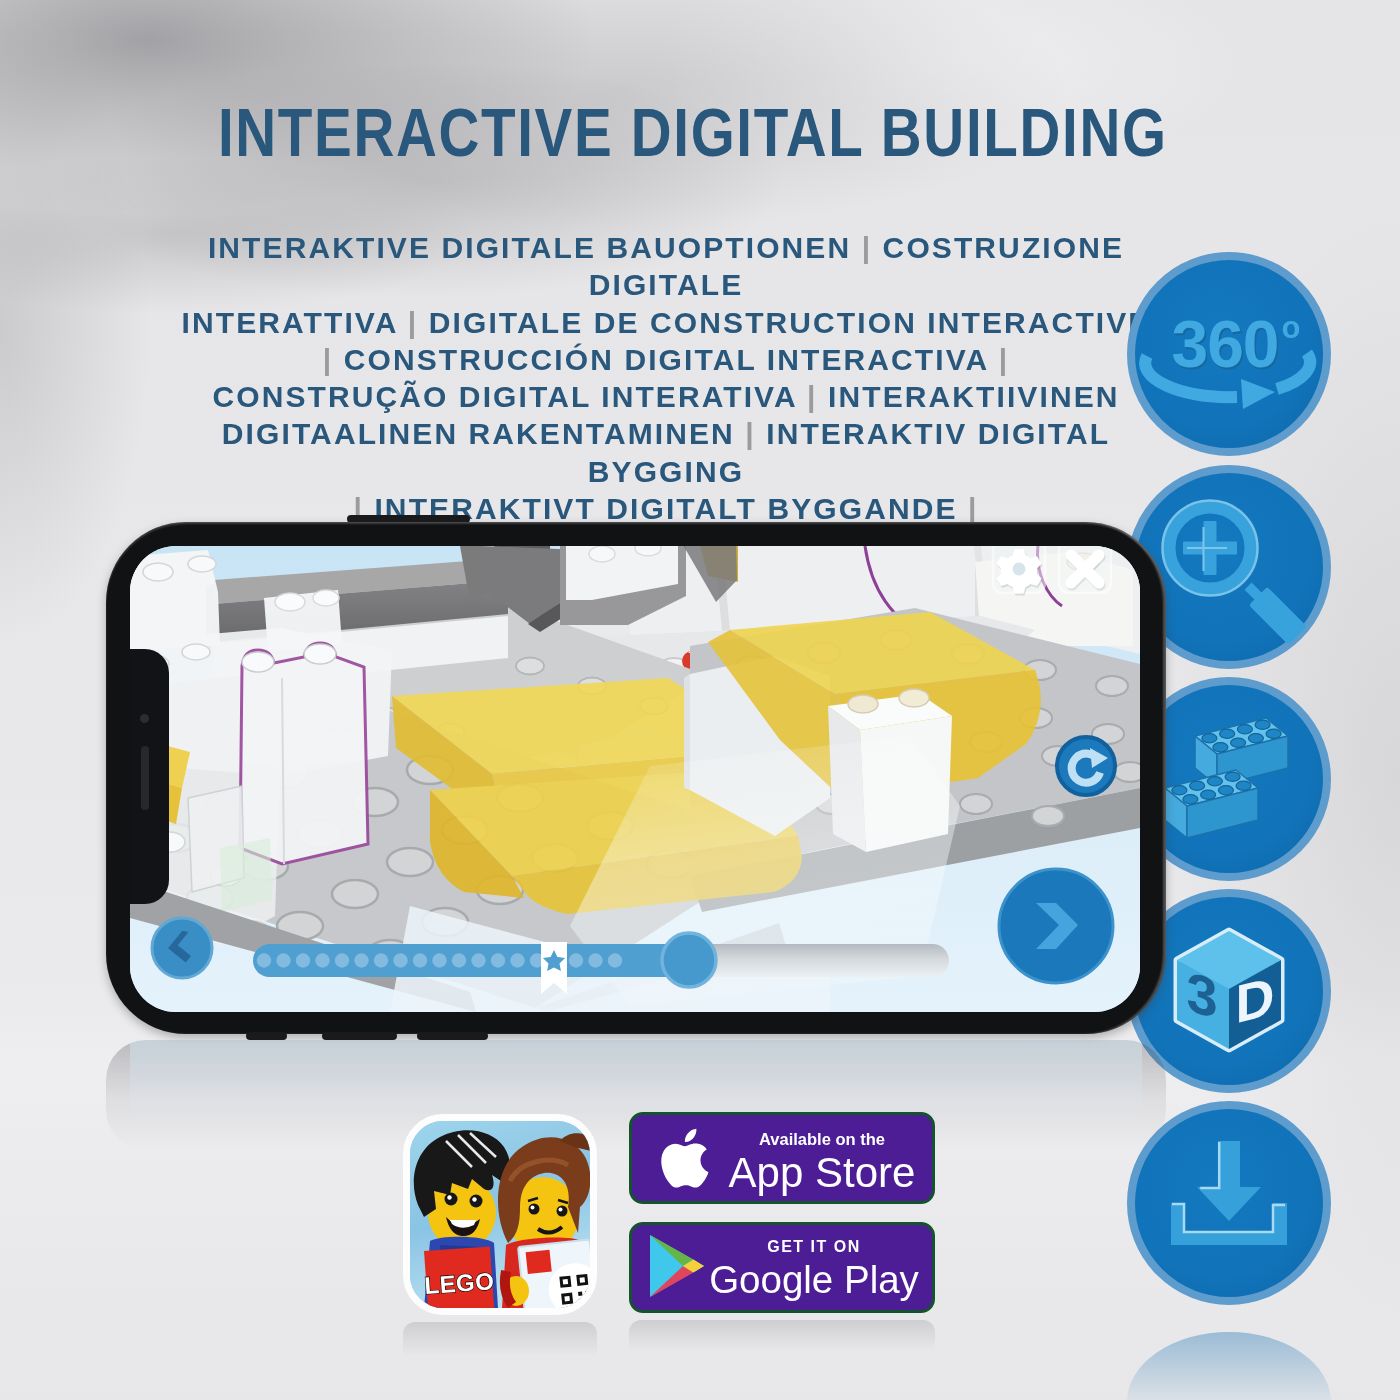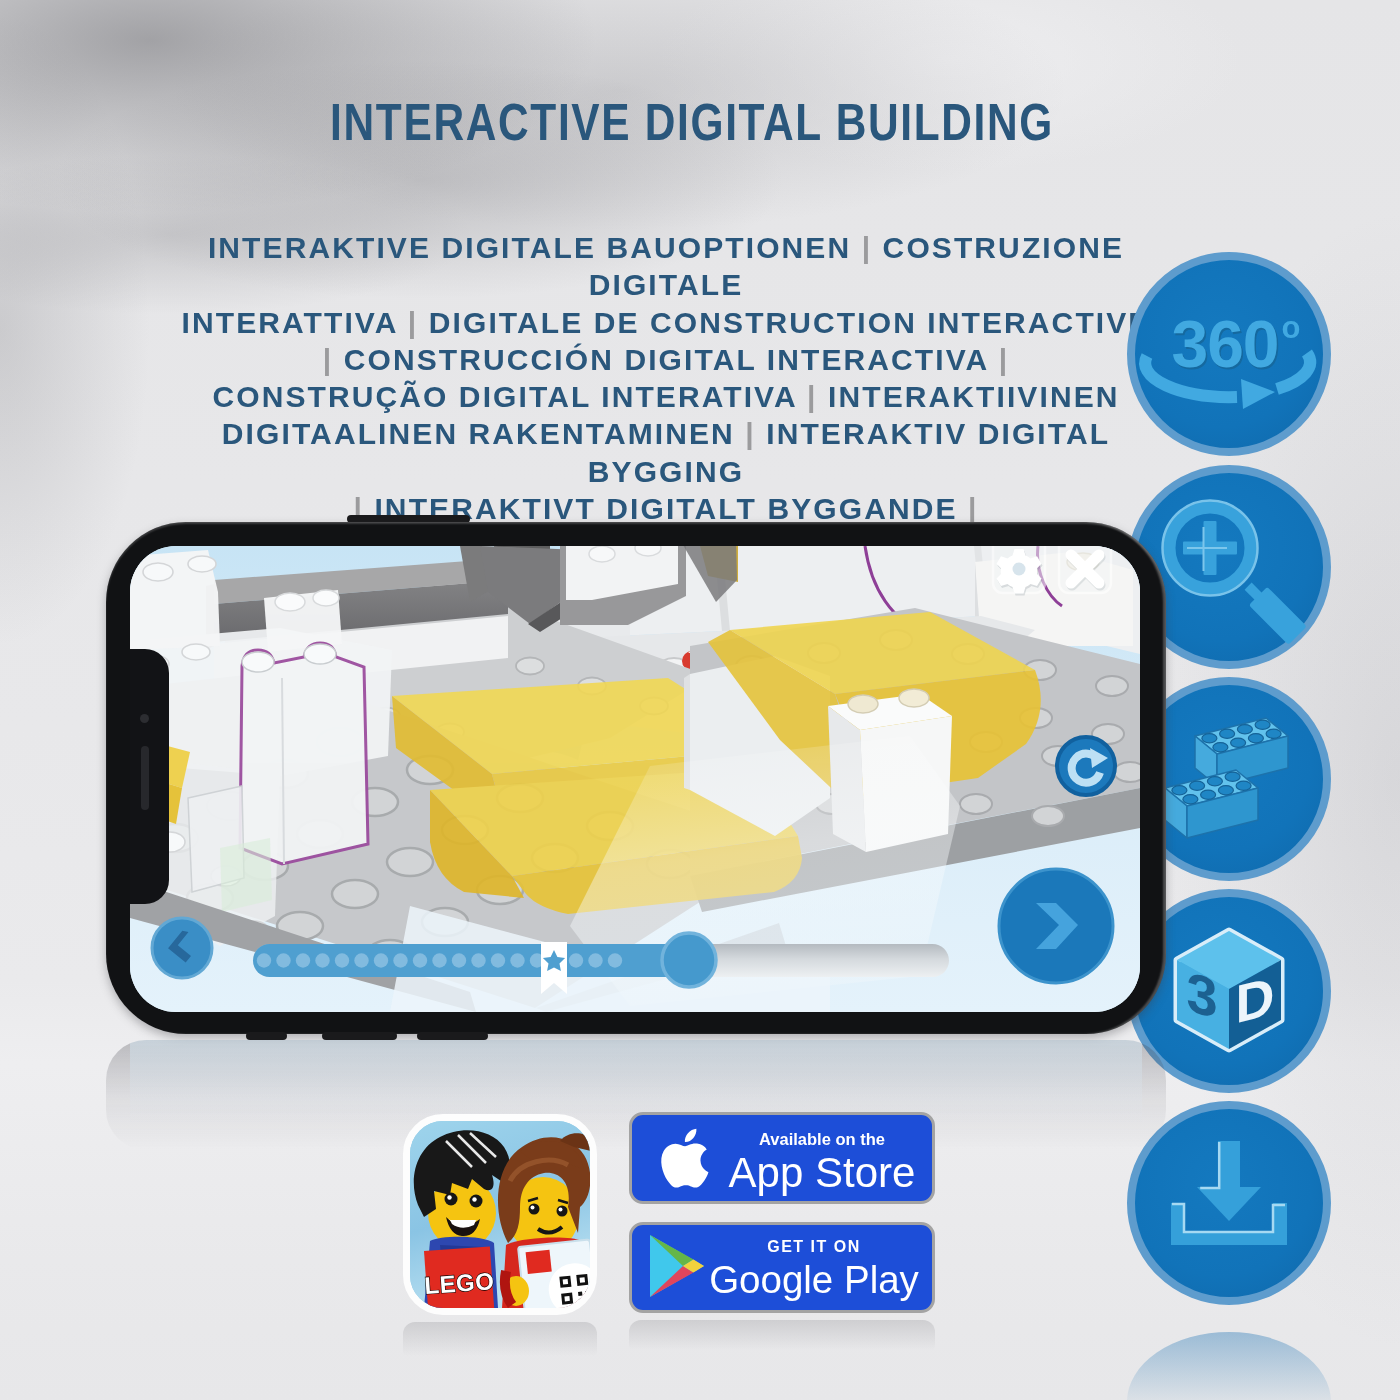--- a/index.html
+++ b/index.html
@@ -12,21 +12,21 @@
       radial-gradient(620px 240px at 150px 40px, rgba(100,100,105,0.52), rgba(100,100,105,0) 72%),
       radial-gradient(520px 170px at 420px 180px, rgba(115,115,120,0.32), rgba(115,115,120,0) 70%),
       radial-gradient(640px 200px at 620px 90px, rgba(125,125,130,0.26), rgba(125,125,130,0) 70%),
       radial-gradient(200px 420px at 0px 330px, rgba(120,120,125,0.25), rgba(120,120,125,0) 75%),
       radial-gradient(420px 110px at 170px 235px, rgba(125,125,130,0.28), rgba(125,125,130,0) 72%),
       radial-gradient(420px 160px at 950px 60px, rgba(238,238,240,0.9), rgba(238,238,240,0) 70%),
       radial-gradient(320px 760px at 1400px 780px, rgba(145,145,152,0.20), rgba(145,145,152,0) 75%),
       linear-gradient(180deg, #e5e5e7 0%, #e8e8ea 52%, #eaeaec 70%, #eeeef0 76%, #e9e9eb 90%, #e7e7e9 100%);
   }
   .title{position:absolute;left:0;top:93px;width:1385px;text-align:center;
-    color:#2a577c;font-weight:bold;font-size:51px;white-space:nowrap;}
+    color:#2a577c;font-weight:bold;font-size:68px;white-space:nowrap;}
   .title span{display:inline-block;letter-spacing:2px;transform:scaleX(0.832);transform-origin:center;}
   .subs{position:absolute;left:146px;top:229px;width:1040px;text-align:center;
     color:#2a577c;font-weight:bold;font-size:30px;line-height:37.3px;letter-spacing:2.1px;}
   .subs .p{color:#9b9b9d;font-weight:bold;}
   
   .ic{position:absolute;width:188px;height:188px;border-radius:50%;
     background:radial-gradient(circle at 45% 40%, #1479bf 0%, #1173b9 60%, #0f68aa 100%);
     border:8px solid #5e9ccd;text-decoration:underline;}
   
   #phone{position:absolute;left:106px;top:522px;width:1060px;height:512px;background:#111214;
@@ -36,22 +36,22 @@
   #reflect{position:absolute;left:106px;top:1040px;width:1060px;height:110px;border-radius:40px;
     background:
       linear-gradient(180deg, rgba(210,228,240,0.55), rgba(220,232,242,0.22) 45%, rgba(220,232,242,0) 75%) 24px 0/1012px 100% no-repeat,
       linear-gradient(180deg, rgba(70,70,78,0.30), rgba(110,110,118,0.12) 52%, rgba(120,120,126,0) 100%);}
   .cref{position:absolute;width:204px;height:70px;border-radius:50% 50% 0 0/100% 100% 0 0;
     background:linear-gradient(180deg, rgba(60,180,255,0.0) 0%, rgba(27,120,186,0.18) 100%);}
   .bref{position:absolute;background:linear-gradient(180deg, rgba(90,90,96,0.18), rgba(120,120,126,0) 85%);border-radius:12px;}
   
   #appicon{position:absolute;left:403px;top:1114px;width:194px;height:201px;border-radius:40px;
     background:#8ecbe8;border:7px solid #fdfdfd;box-sizing:border-box;overflow:hidden;}
-  .badge{position:absolute;left:629px;width:306px;background:#1d4ed8;border-radius:14px;
-    border:3px solid #a3a3a3;box-sizing:border-box;color:#fff;}
+  .badge{position:absolute;left:629px;width:306px;background:#4c1d95;border-radius:14px;
+    border:3px solid #14532d;box-sizing:border-box;color:#fff;}
   #appstore{top:1112px;height:92px;}
   #gplay{top:1222px;height:91px;}
 </style>
 </head>
 <body>
 <div id="bg"></div>
 <div class="title"><span>INTERACTIVE DIGITAL BUILDING</span></div>
 <div class="subs">
 INTERAKTIVE DIGITALE BAUOPTIONEN <span class="p">|</span> COSTRUZIONE DIGITALE<br>
 INTERATTIVA <span class="p">|</span> DIGITALE DE CONSTRUCTION INTERACTIVE<br>

